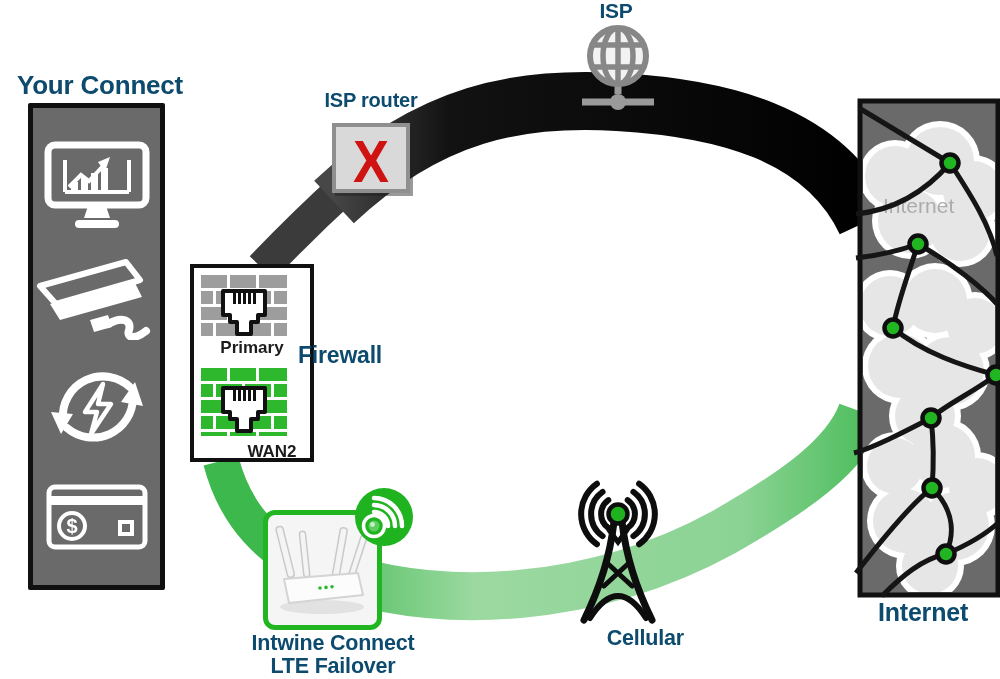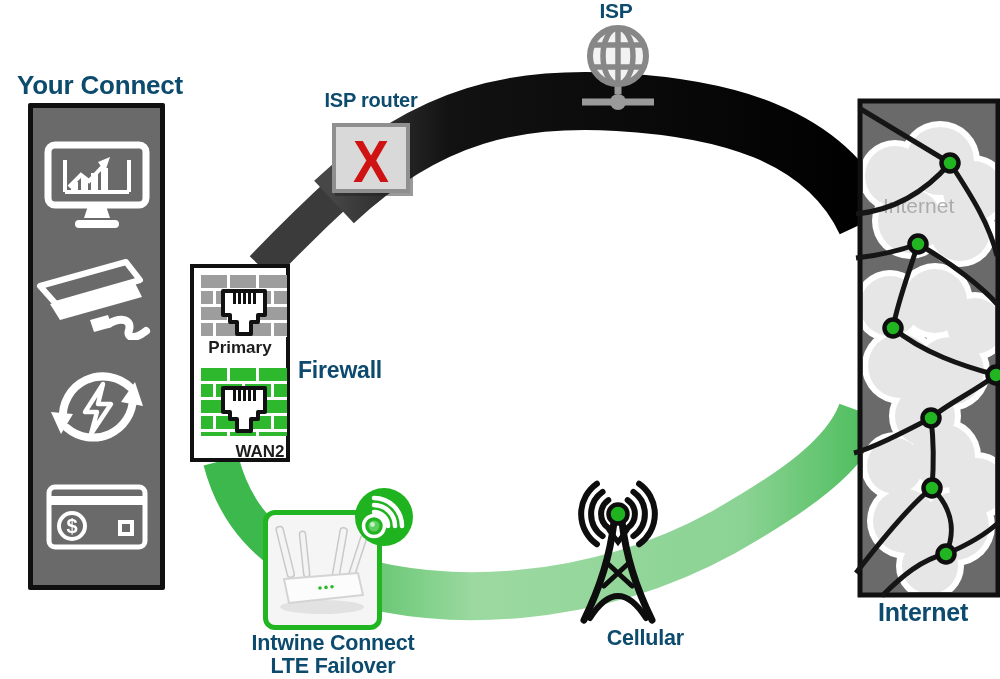--- a/index.html
+++ b/index.html
@@ -12,21 +12,21 @@
   .lbl{
     position:absolute;color:#0c4a6e;font-weight:700;text-align:center;
     letter-spacing:-0.2px;line-height:1.05;
   }
   .panel{
     position:absolute;background:#6a6a6a;border:5px solid #101010;border-radius:2px;
     box-sizing:border-box;
   }
   .biz-icons{position:absolute;inset:0;}
   .fw-box{
-    position:absolute;left:190px;top:264px;width:100px;height:198px;
+    position:absolute;left:190px;top:264px;width:124px;height:198px;
     background:#ffffff;border:4px solid #101010;box-sizing:border-box;
   }
   .fw-section{position:absolute;left:7px;width:86px;overflow:hidden;}
   .fw-label{position:absolute;left:0;width:100%;text-align:center;font-weight:700;font-size:17px;color:#1c1c1c;}
   .isp-router-box{
     position:absolute;left:332px;top:123px;width:78px;height:70px;
     background:#d9d9d9;border:4px solid #8f8f8f;box-sizing:border-box;
     box-shadow:3px 3px 0 rgba(30,30,30,0.45);
     display:flex;align-items:center;justify-content:center;
   }
@@ -169,21 +169,21 @@
           <rect x="15" y="5" width="3" height="11" fill="#111"></rect>
             <rect x="20" y="5" width="3" height="11" fill="#111"></rect>
           <rect x="25" y="5" width="3" height="11" fill="#111"></rect>
             <rect x="30" y="5" width="3" height="11" fill="#111"></rect>
           <rect x="35" y="5" width="3" height="11" fill="#111"></rect>
         </g>
       </svg>
     </div>
     <div class="fw-label" style="top:174px;margin-left:20px;">WAN2</div>
   </div>
-  <div class="lbl" style="left:298px;top:343px;width:110px;font-size:23px;text-align:left;margin-top:15px;">Firewall</div>
+  <div class="lbl" style="left:298px;top:343px;width:110px;font-size:23px;text-align:left;">Firewall</div>
 
   <div class="lbl" style="left:296px;top:90px;width:150px;font-size:20px;">ISP router</div>
   <div class="isp-router-box">
     <div class="x-mark">X</div>
   </div>
 
   <div class="lbl" style="left:536px;top:0px;width:160px;font-size:21px;">ISP</div>
   <svg class="abs" style="left:576px;top:24px;" width="84" height="92" viewBox="0 0 84 92">
     <path d="M42,58 V70" stroke="#9a9a9a" stroke-width="7"></path>
     <path d="M6,78 H78" stroke="#9a9a9a" stroke-width="7"></path>

